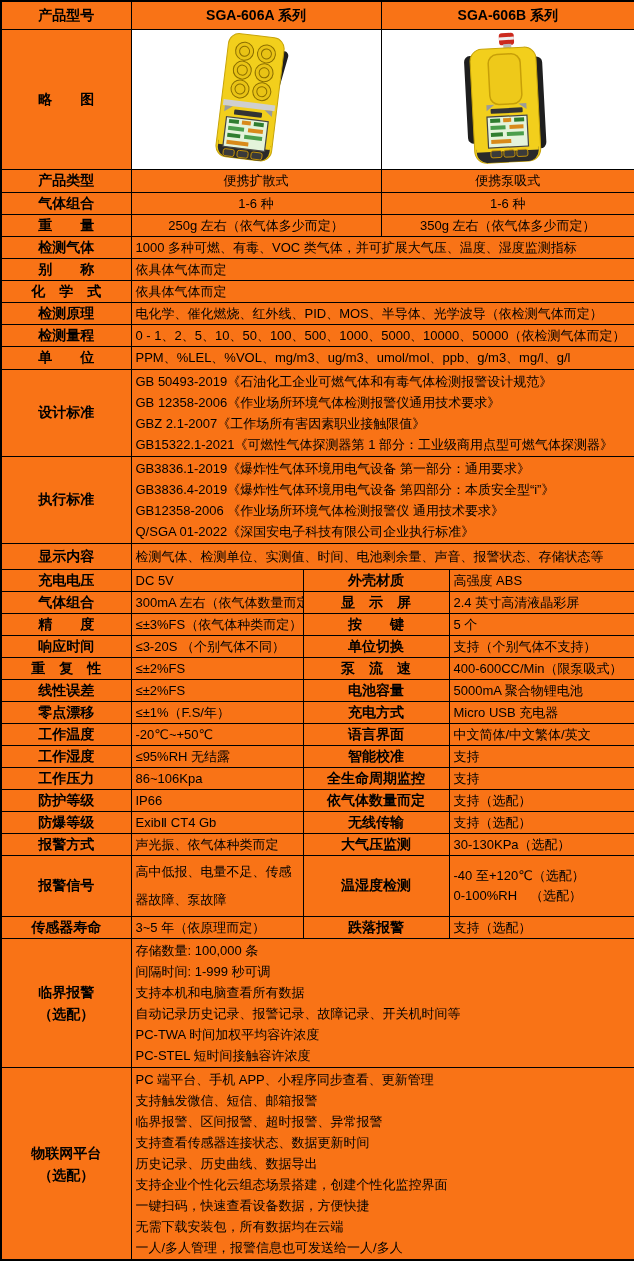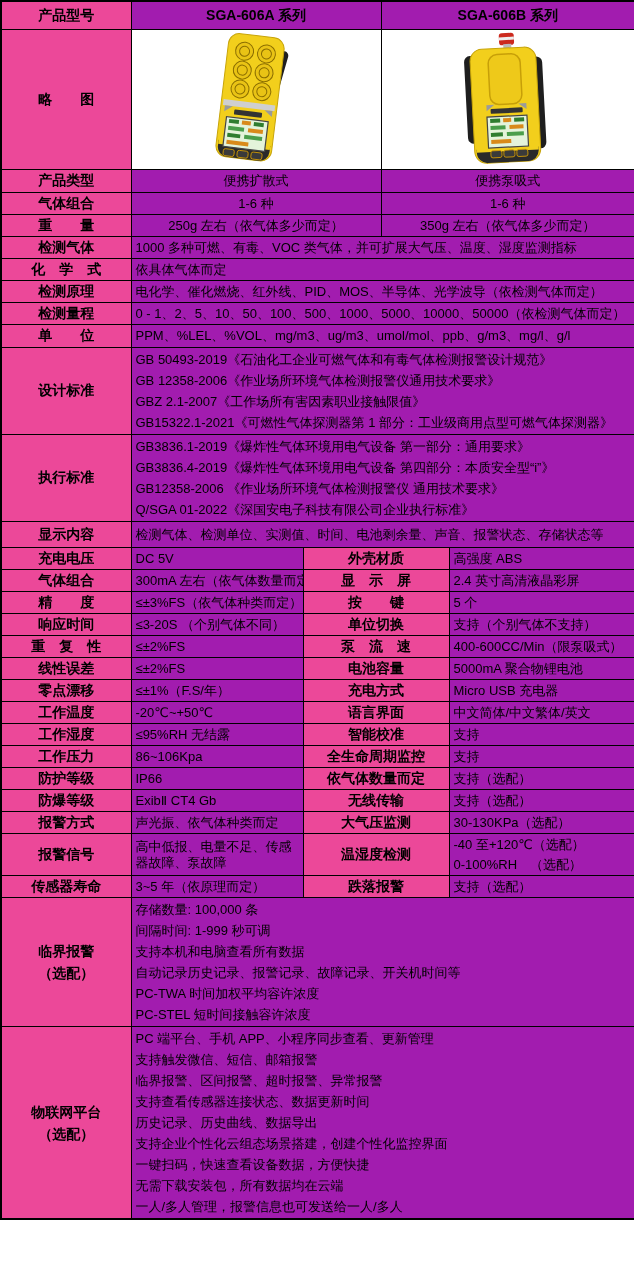--- a/index.html
+++ b/index.html
@@ -1,27 +1,27 @@
 <!DOCTYPE html>
 <html><head>
 <meta charset="utf-8">
 <style>
   html,body{margin:0;padding:0;background:#fff;}
   body{width:634px;font-family:"Liberation Sans","DejaVu Sans",sans-serif;color:#000;}
   table{border-collapse:collapse;width:634px;table-layout:fixed;border:2px solid #000;}
   td{border:1px solid #000;font-size:13px;padding:0 4px;overflow:hidden;white-space:nowrap;vertical-align:middle;}
-  .lbl{background:#ec4899;font-weight:bold;text-align:center;font-size:14px;padding:0 7px;}
-  .val{background:#a21caf;}
+  .lbl{background:#f97316;font-weight:bold;text-align:center;font-size:14px;padding:0 7px;}
+  .val{background:#f97316;}
   .ctr{text-align:center;}
   .imgcell{background:#ffffff;text-align:center;vertical-align:middle;padding:2px;}
   .hdr td{height:27px;font-weight:bold;font-size:14px;}
   .r21 td{height:21px;}
   .r22 td{height:22px;}
   .r25 td{height:25px;}
-  .wrap{white-space:normal;line-height:16px;padding:2px 4px;}
+  .wrap{white-space:normal;line-height:28px;padding:2px 4px;}
   .lines{white-space:normal;padding:1px 4px;}
   .lines div{line-height:21px;height:21px;overflow:hidden;}
   .twoLine div{line-height:20px;height:20px;overflow:hidden;}
   .lblTwo div{line-height:22px;}
 </style>
 </head>
 <body>
 
 <table>
   <colgroup>
@@ -135,20 +135,24 @@
     <td class="lbl">重　　量</td>
     <td class="val ctr" colspan="2">250g 左右（依气体多少而定）</td>
     <td class="val ctr" colspan="2">350g 左右（依气体多少而定）</td>
   </tr>
 
   <tr class="r21">
     <td class="lbl">检测气体</td>
     <td class="val" colspan="4">1000 多种可燃、有毒、VOC 类气体，并可扩展大气压、温度、湿度监测指标</td>
   </tr>
   <tr class="r21">
+    <td class="lbl">别　　称</td>
+    <td class="val" colspan="4">依具体气体而定</td>
+  </tr>
+  <tr class="r21">
     <td class="lbl">化　学　式</td>
     <td class="val" colspan="4">依具体气体而定</td>
   </tr>
   <tr class="r21">
     <td class="lbl">检测原理</td>
     <td class="val" colspan="4">电化学、催化燃烧、红外线、PID、MOS、半导体、光学波导（依检测气体而定）</td>
   </tr>
   <tr class="r21">
     <td class="lbl">检测量程</td>
     <td class="val" colspan="4">0 - 1、2、5、10、50、100、500、1000、5000、10000、50000（依检测气体而定）</td>

